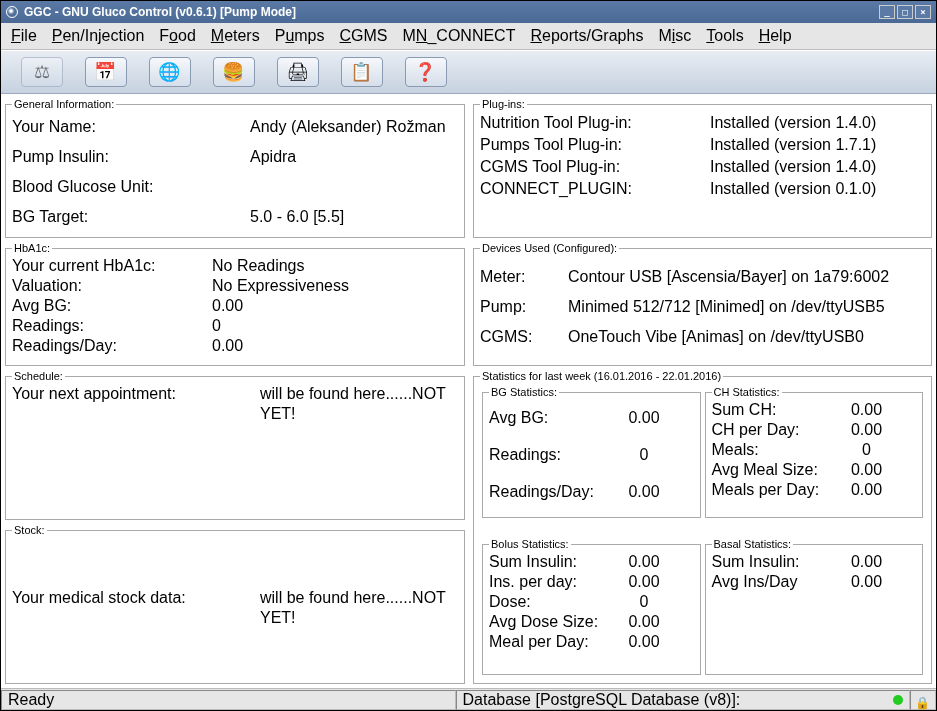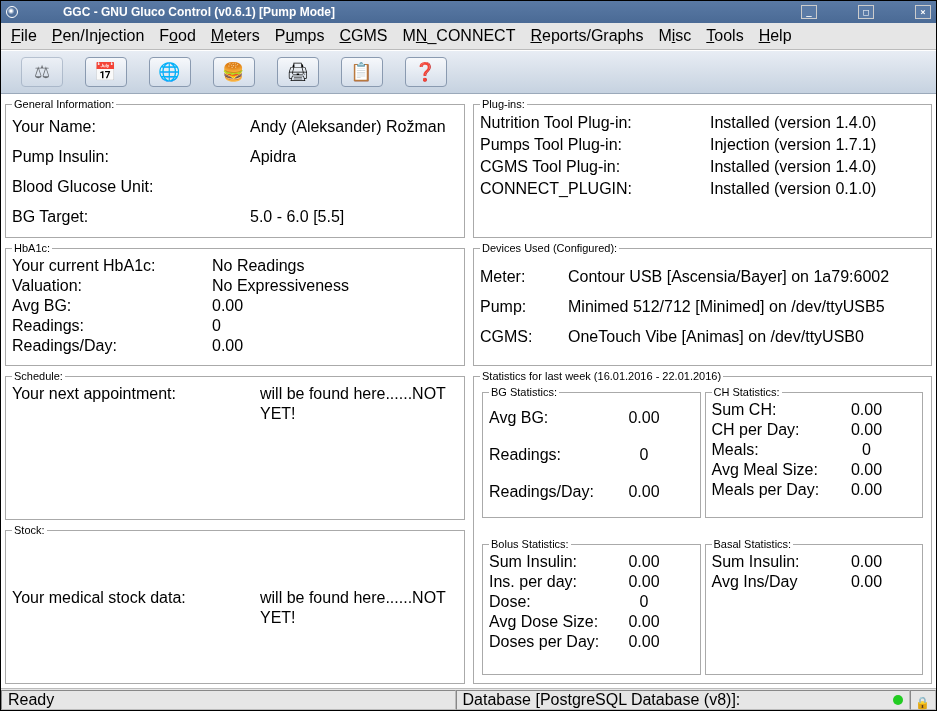--- a/index.html
+++ b/index.html
@@ -16,21 +16,20 @@
 }
 .titlebar {
   background: linear-gradient(to bottom, #5a7aa5, #4a6a95);
   color: #fff;
   font-weight: bold;
   padding: 3px 5px;
   display: flex;
   align-items: center;
   font-size: 12px;
   height: 22px;
-  gap: 39px;
 }
 .titlebar .circle {
   width: 12px; height: 12px; border: 1px solid #fff; border-radius: 50%;
   margin-right: 6px;
   background: radial-gradient(circle at 4px 4px, #fff 10%, transparent 40%);
 }
 .titlebar .spacer { flex: 1; }
 .titlebar .tbtn {
   width: 16px; height: 14px; border: 1px solid #ccc; margin-left: 2px;
   background: #5b7ba6; display: inline-flex; align-items: center; justify-content: center;
@@ -236,21 +235,21 @@
   <div class="col col-right">
     <fieldset class="plugins">
       <legend>Plug-ins:</legend>
       <div id="plugins-rows">
           <div class="row">
             <span class="lbl">Nutrition Tool Plug-in:</span>
             <span class="val">Installed (version 1.4.0)</span>
           </div>
           <div class="row">
             <span class="lbl">Pumps Tool Plug-in:</span>
-            <span class="val">Injection (version 1.7.1)</span>
+            <span class="val">Installed (version 1.7.1)</span>
           </div>
           <div class="row">
             <span class="lbl">CGMS Tool Plug-in:</span>
             <span class="val">Installed (version 1.4.0)</span>
           </div>
           <div class="row">
             <span class="lbl">CONNECT_PLUGIN:</span>
             <span class="val">Installed (version 0.1.0)</span>
           </div>
         </div>
@@ -332,21 +331,21 @@
               </div>
               <div class="row">
                 <span class="lbl">Dose:</span>
                 <span class="val">0</span>
               </div>
               <div class="row">
                 <span class="lbl">Avg Dose Size:</span>
                 <span class="val">0.00</span>
               </div>
               <div class="row">
-                <span class="lbl">Doses per Day:</span>
+                <span class="lbl">Meal per Day:</span>
                 <span class="val">0.00</span>
               </div>
             </div>
         </fieldset>
         <fieldset>
           <legend>Basal Statistics:</legend>
           <div id="stats-basal">
               <div class="row">
                 <span class="lbl">Sum Insulin:</span>
                 <span class="val">0.00</span>

